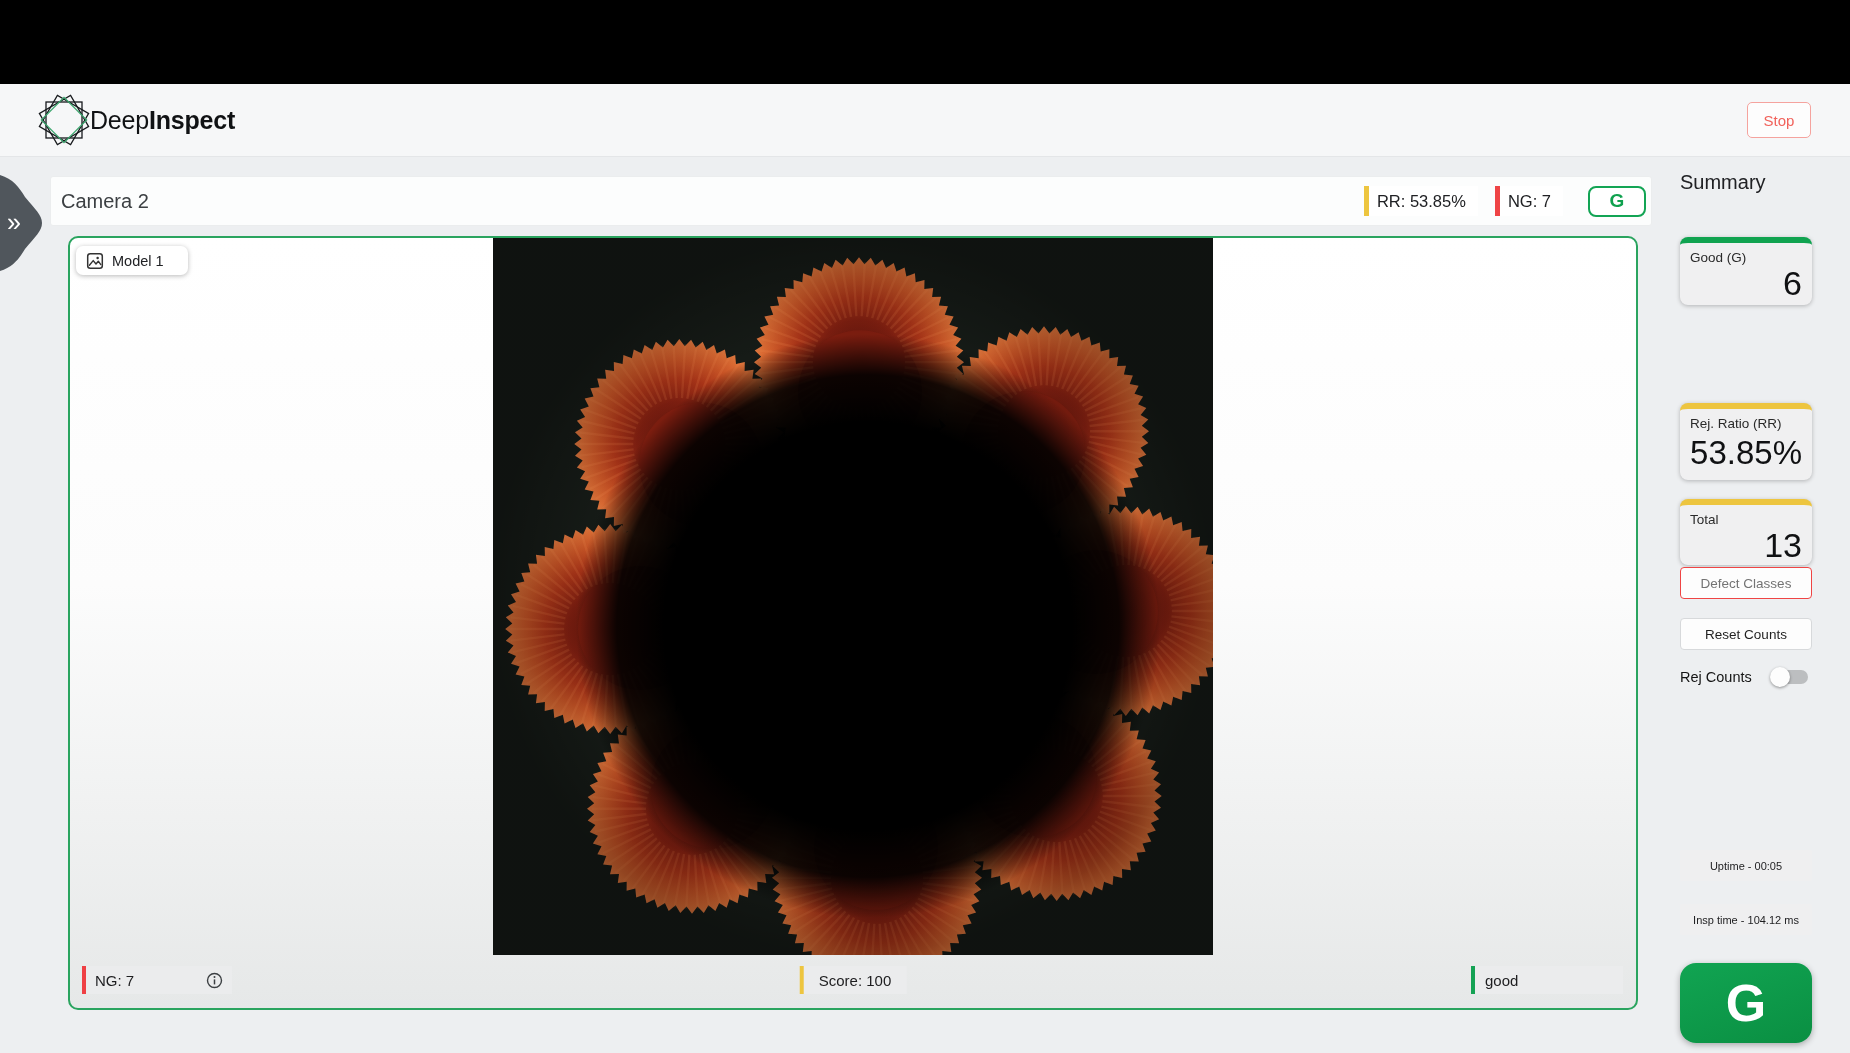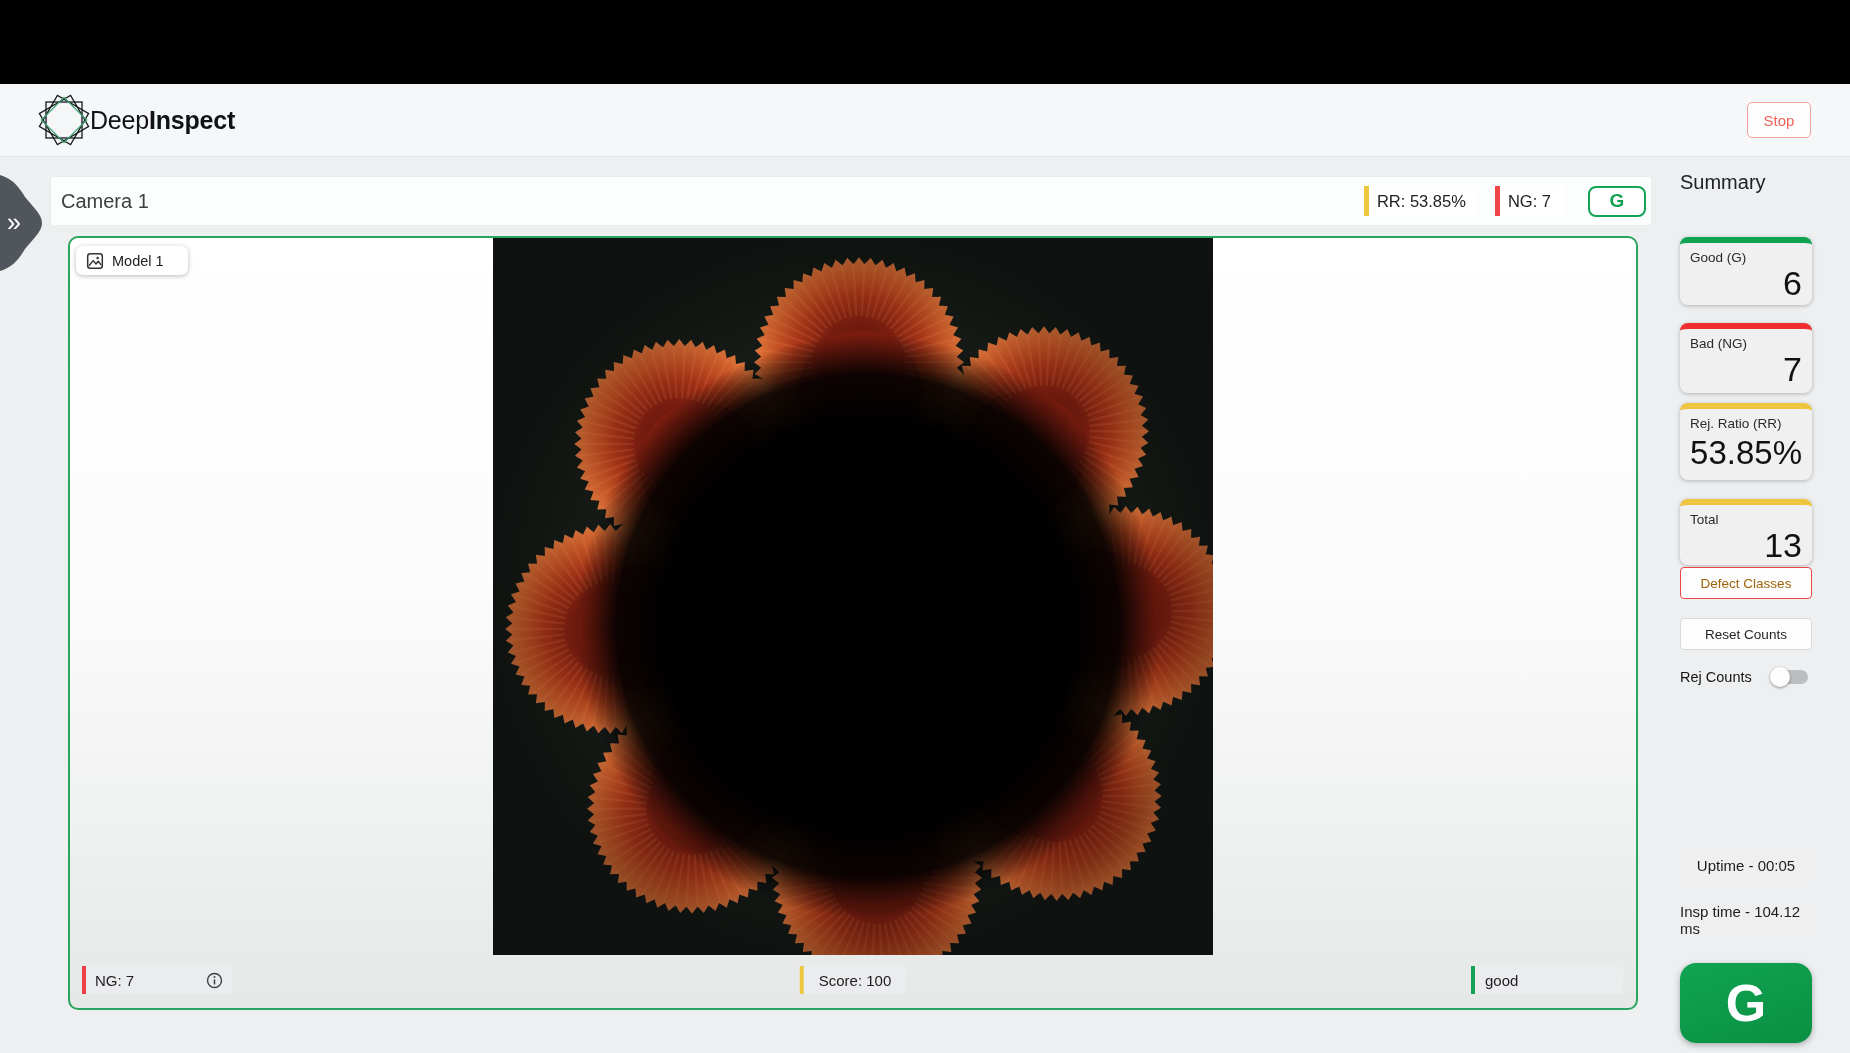--- a/index.html
+++ b/index.html
@@ -82,30 +82,30 @@
   .card.c2{top:217px;height:77px;border-color:#edc53f;}
   .card.c3{top:313px;height:66px;border-color:#edc53f;}
   .card-label{font-size:13.5px;color:#2a2a2a;}
   .card-value{text-align:right;font-size:34px;font-weight:500;color:#101113;line-height:1.02;margin-top:1px;}
   .card.c2 .card-value{font-size:33px;margin-top:5px;}
   .side-btn{
     position:absolute;left:0;width:132px;height:32px;border-radius:4px;background:#fdfdfd;
     font-size:13.5px;font-weight:500;display:flex;align-items:center;justify-content:center;
     box-sizing:border-box;cursor:pointer;font-family:"Liberation Sans",sans-serif;
   }
-  .btn-defect{top:401px;border:1px solid #ef4444;color:#a16207;}
+  .btn-defect{top:401px;border:1px solid #ef4444;color:#737373;}
   .btn-reset{top:452px;border:1px solid #d7d9db;color:#1f1f1f;}
   .bypass-row{position:absolute;top:500px;left:0;width:132px;display:flex;align-items:center;justify-content:space-between;}
   .bypass-label{font-size:14.5px;font-weight:500;color:#141414;}
   .toggle{position:relative;width:42px;height:22px;cursor:pointer;}
   .toggle .track{position:absolute;left:4px;top:4px;width:34px;height:14px;border-radius:7px;background:#bcbec0;}
   .toggle .knob{position:absolute;left:0;top:1px;width:20px;height:20px;border-radius:50%;background:#fdfdfd;box-shadow:0 1px 3px rgba(0,0,0,.4);}
   .time-chip{
     position:absolute;left:0;width:132px;height:31px;background:#efeff0;border-radius:2px;
-    display:flex;align-items:center;justify-content:center;font-size:15px;color:#1d1d1f;
+    display:flex;align-items:center;justify-content:center;font-size:11px;color:#1d1d1f;
   }
   .time-chip.uptime{top:684px;}
   .time-chip.insp{top:738px;}
   .g-badge{
     position:absolute;top:797px;left:0;width:132px;height:80px;border-radius:16px;
     background:linear-gradient(160deg,#11a452,#0a8f42);color:#fff;font-size:52px;font-weight:700;
     display:flex;align-items:center;justify-content:center;box-shadow:0 2px 6px rgba(0,0,0,.3);
   }
 </style>
 </head>
@@ -130,21 +130,21 @@
 </div>
 
 <div class="handle">
   <svg width="44" height="96" viewBox="0 0 44 96">
     <path d="M0,0 C13,4 19,12 25,22 C35,34 42,40 42,48 C42,56 35,62 25,74 C19,84 13,92 0,96 Z" fill="#50565c"></path>
   </svg>
   <span class="chev">»</span>
 </div>
 
 <div class="camera-bar">
-  <div class="camera-title">Camera 1</div>
+  <div class="camera-title">Camera 2</div>
   <div class="bar-right">
     <div class="stat-chip rr">RR: 53.85%</div>
     <div class="stat-chip ng">NG: 7</div>
     <div class="g-chip">G</div>
   </div>
 </div>
 
 <div class="green-card">
   <div class="model-chip">
     <svg width="18" height="18" viewBox="0 0 18 18">
@@ -699,24 +699,20 @@
   <div class="foot-chip good">good</div>
 </div>
 
 <div class="sidebar">
   <div class="summary-title">Summary</div>
 
   <div class="card c0">
     <div class="card-label">Good (G)</div>
     <div class="card-value">6</div>
   </div>
-  <div class="card c1">
-    <div class="card-label">Bad (NG)</div>
-    <div class="card-value">7</div>
-  </div>
   <div class="card c2">
     <div class="card-label">Rej. Ratio (RR)</div>
     <div class="card-value">53.85%</div>
   </div>
   <div class="card c3">
     <div class="card-label">Total</div>
     <div class="card-value">13</div>
   </div>
 
   <button class="side-btn btn-defect">Defect Classes</button>

